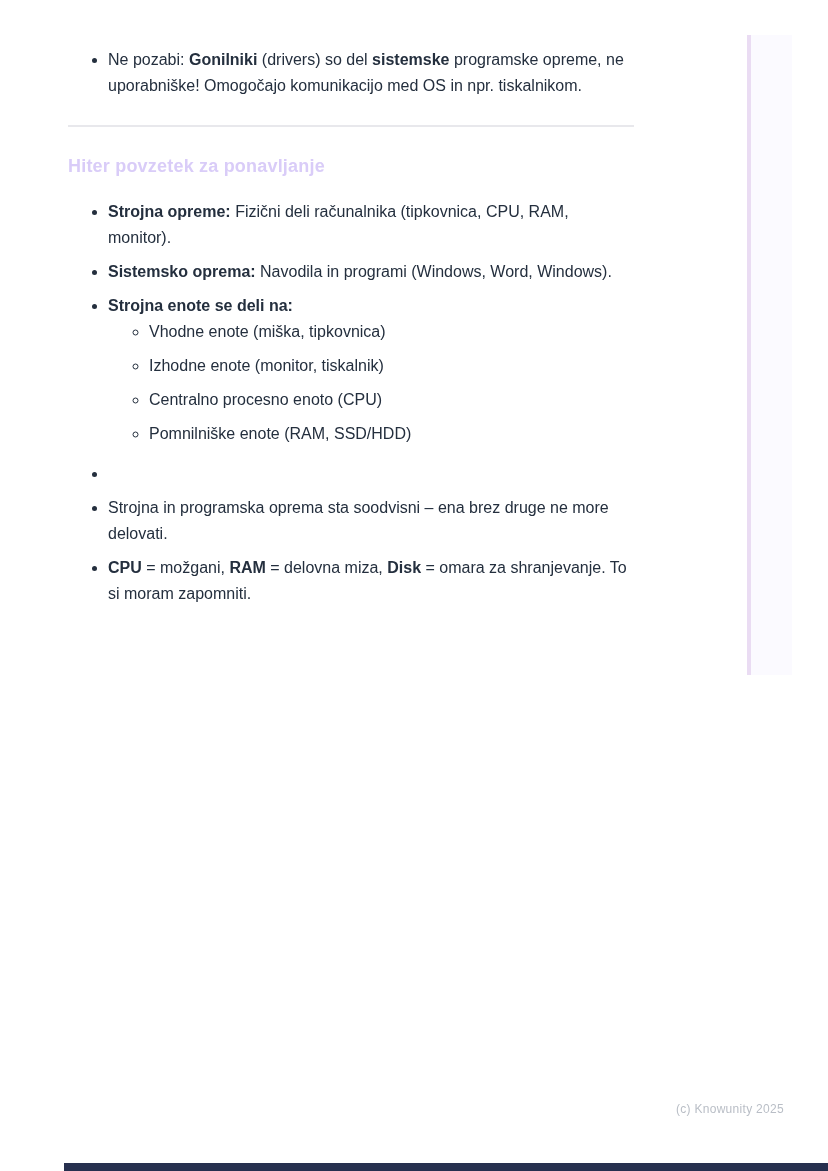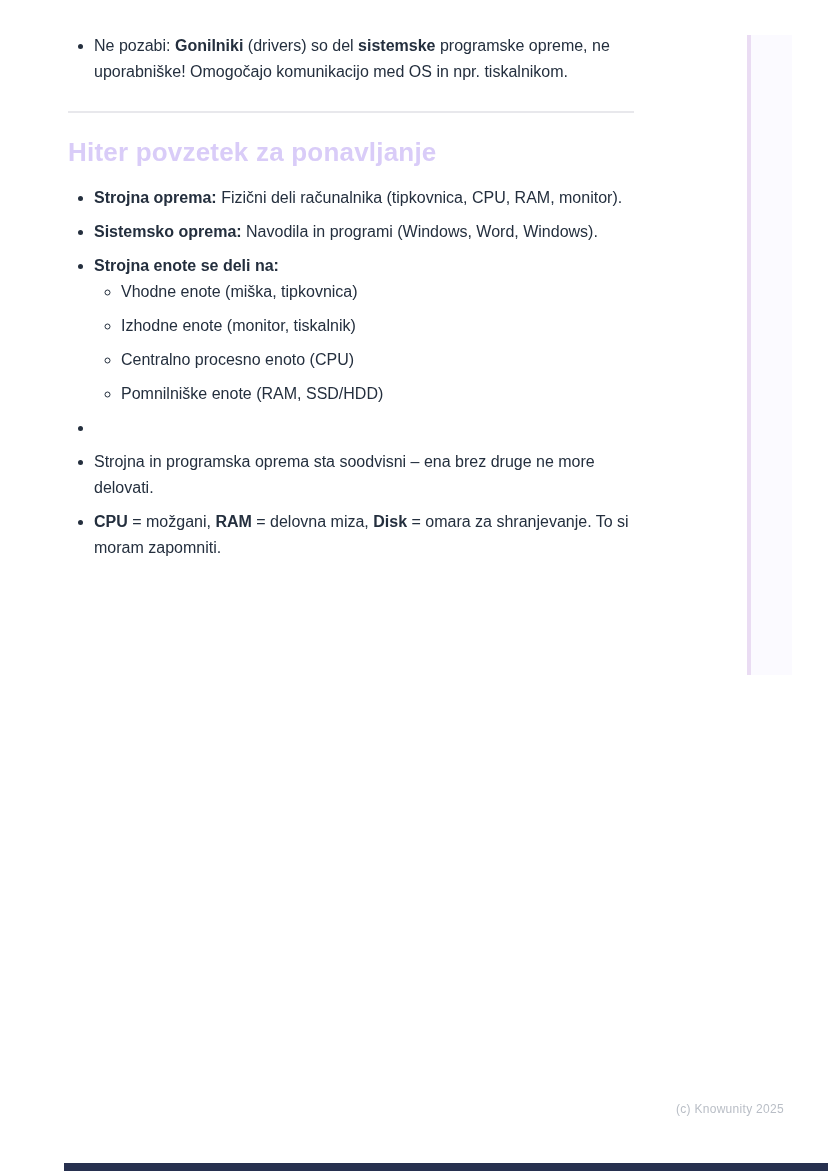--- a/index.html
+++ b/index.html
@@ -18,31 +18,31 @@
     font-family:"Liberation Sans", sans-serif;
     position:relative;
     overflow:hidden;
   }
   .content{
     position:absolute;
     left:68px;top:33px;width:575px;
     color:var(--text);
     font-size:16px;line-height:26px;
   }
-  ul{margin:0;padding-left:26px;list-style:disc outside;}
+  ul{margin:14px;padding-left:26px;list-style:disc outside;}
   li{margin-bottom:8px;}
   li::marker{color:var(--text);}
   ul.sub{list-style:circle outside;padding-left:27px;margin-top:0;}
   hr.divider{
     border:none;border-top:2px solid var(--divider);
     margin:26px 0 0 0;width:566px;
   }
   h2.section-heading{
     color:var(--heading);
-    font-size:26px;line-height:30px;font-weight:700;
+    font-size:18px;line-height:30px;font-weight:700;
     margin:24px 0 18px 0;
     letter-spacing:0.2px;
   }
   strong{font-weight:700;}
   .side-strip{
     position:absolute;left:747px;top:35px;width:45px;height:640px;
   }
   .side-strip .strip-line{
     position:absolute;left:0;top:0;width:4px;height:100%;
     background:var(--strip-line);
@@ -70,21 +70,21 @@
   <ul class="top-list">
     <li><span>Ne pozabi: </span><strong>Gonilniki</strong><span> (drivers) so del </span><strong>sistemske</strong><span> programske opreme, ne uporabniške! Omogočajo komunikacijo med OS in npr. tiskalnikom.</span></li>
   </ul>
 
   <hr class="divider">
 
   <h2 class="section-heading">Hiter povzetek za ponavljanje</h2>
 
   <ul class="summary-list">
 
-    <li><strong>Strojna oprema:</strong><span> Fizični deli računalnika (tipkovnica, CPU, RAM, monitor).</span></li>
+    <li><strong>Strojna opreme:</strong><span> Fizični deli računalnika (tipkovnica, CPU, RAM, monitor).</span></li>
 
     <li><strong>Sistemsko oprema:</strong><span> Navodila in programi (Windows, Word, Windows).</span></li>
 
     <li><strong>Strojna enote se deli na:</strong>
       <ul class="sub">
         <li><span>Vhodne enote (miška, tipkovnica)</span></li>
         <li><span>Izhodne enote (monitor, tiskalnik)</span></li>
         <li><span>Centralno procesno enoto (CPU)</span></li>
         <li><span>Pomnilniške enote (RAM, SSD/HDD)</span></li>
       </ul>

